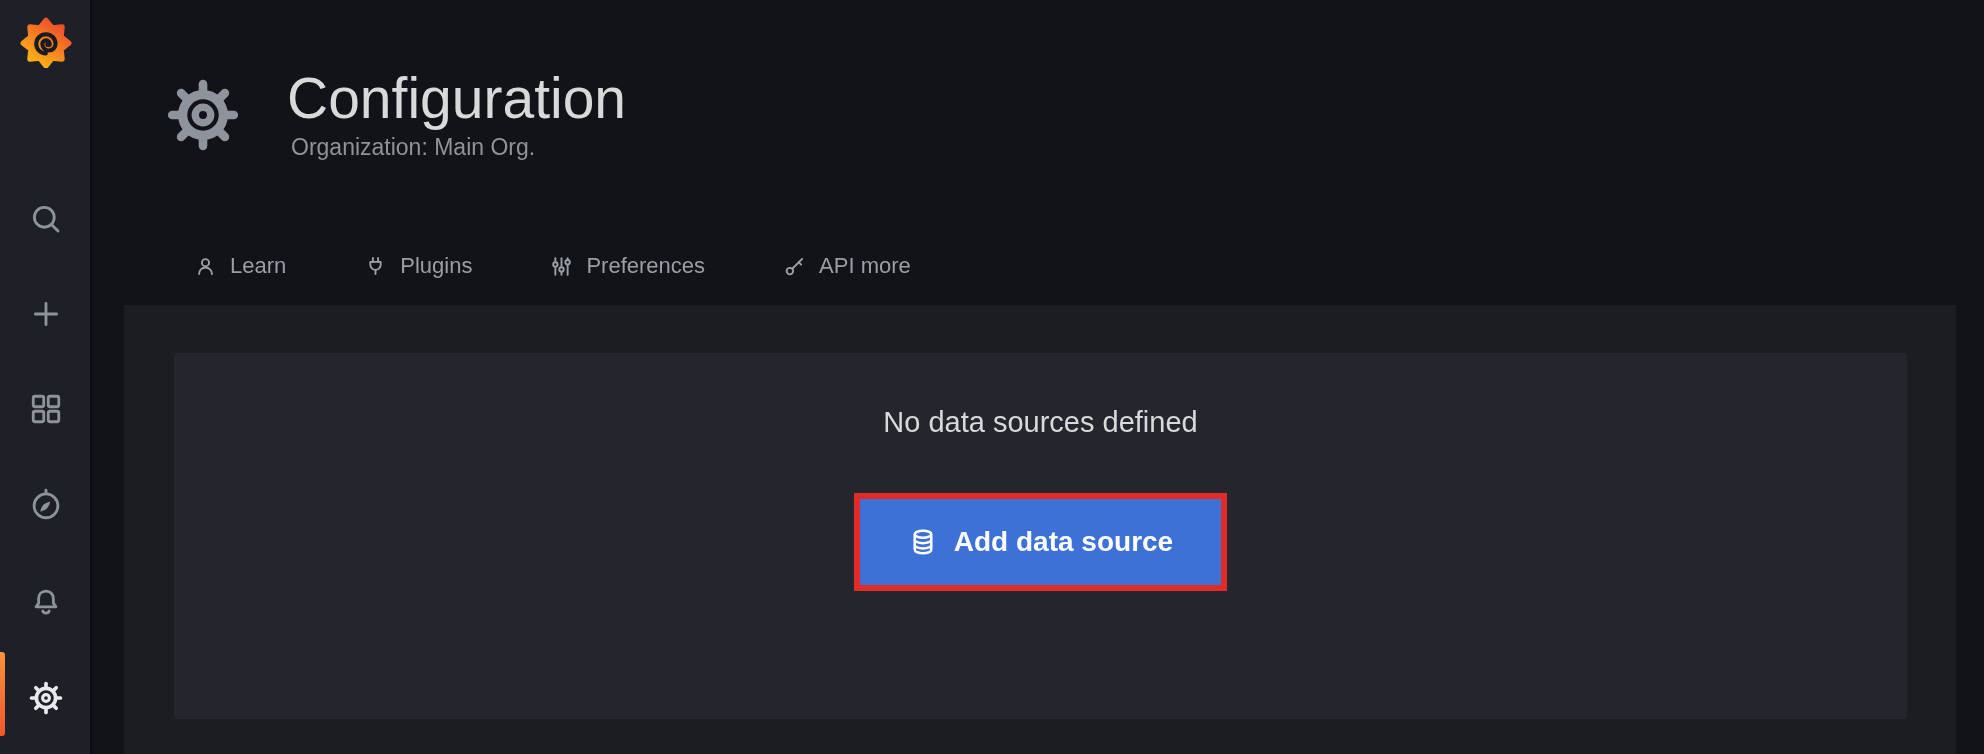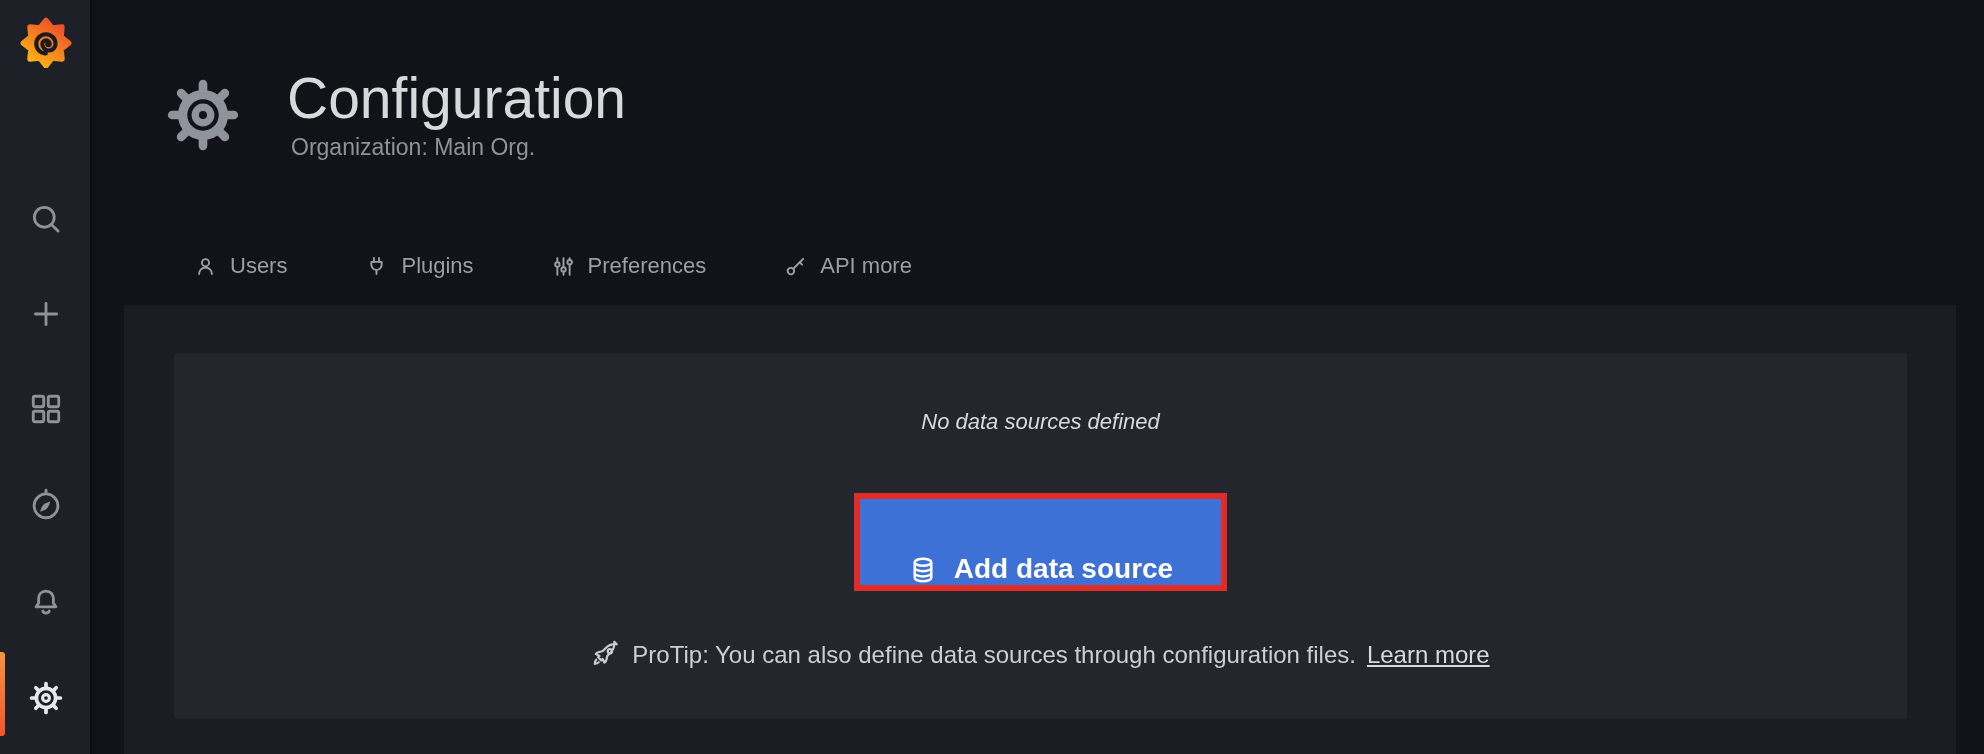--- a/index.html
+++ b/index.html
@@ -58,30 +58,30 @@
     position:absolute; left:124px; top:305px; width:1832px; height:449px;
     background:#1b1d22;
   }
   .empty-card {
     position:absolute; left:50px; top:48px; width:1733px; height:366px;
     background:#24262d; border-radius:3px;
     display:flex; flex-direction:column; align-items:center;
   }
   .empty-message {
     margin-top:50px; line-height:38px;
-    font-size:22px; font-style:italic; color:#d8d9da;
+    font-size:29px; color:#d8d9da;
   }
   .highlight-frame {
     margin-top:52px;
     border:6px solid #e12b26;
   }
   .add-btn {
     width:361px; height:86px; border:none; cursor:pointer;
     background:#3e71d6; color:#ffffff;
-    display:flex; align-items:flex-end; justify-content:center; gap:16px;
+    display:flex; align-items:center; justify-content:center; gap:16px;
     font-family:"Liberation Sans", sans-serif;
     font-size:28px; font-weight:700;
   }
   .add-btn svg { width:30px; height:30px; }
   .protip {
     margin-top:45px; line-height:38px;
     display:flex; align-items:center; gap:11px;
     font-size:24px; color:#ccced2;
   }
   .protip svg { width:30px; height:30px; color:#c8cacd; }
@@ -188,21 +188,21 @@
 <div class="page-subtitle">Organization: Main Org.</div>
 
 <div class="tabs">
   <div class="tab">
     <span>
       <svg viewBox="0 0 24 24" fill="none" stroke="currentColor" stroke-width="2" stroke-linecap="round">
         <circle cx="12" cy="8" r="3.7"></circle>
           <path d="M5.3 19.8c0-3.7 3-6.7 6.7-6.7s6.7 3 6.7 6.7"></path>
       </svg>
     </span>
-    <span>Users</span>
+    <span>Learn</span>
   </div>
   <div class="tab">
     <span>
       <svg viewBox="0 0 24 24" fill="none" stroke="currentColor" stroke-width="2" stroke-linejoin="round" stroke-linecap="round">
         <line x1="9.3" y1="3" x2="9.3" y2="7.2"></line>
           <line x1="14.7" y1="3" x2="14.7" y2="7.2"></line>
         <path d="M6.6 7.2h10.8v2.9a5.4 5.4 0 0 1-10.8 0z"></path>
         <line x1="12" y1="15.5" x2="12" y2="19.8"></line>
       </svg>
     </span>
@@ -244,25 +244,14 @@
             <ellipse cx="12" cy="5.8" rx="6.6" ry="2.8"></ellipse>
             <path d="M5.4 5.8v12.4c0 1.55 2.95 2.8 6.6 2.8s6.6-1.25 6.6-2.8V5.8"></path>
             <path d="M5.4 10.1c0 1.55 2.95 2.8 6.6 2.8s6.6-1.25 6.6-2.8"></path>
             <path d="M5.4 14.3c0 1.55 2.95 2.8 6.6 2.8s6.6-1.25 6.6-2.8"></path>
           </svg>
         </span>
         <span>Add data source</span>
       </button>
     </div>
 
-    <div class="protip">
-      <span>
-        <svg viewBox="0 0 24 24" fill="none" stroke="currentColor" stroke-width="1.8" stroke-linejoin="round" stroke-linecap="round">
-          <path d="M20.6 3.4c-3.3-.4-6.6.8-9 3.2L9.2 9 6.4 9.6c-1 .2-1.9.8-2.5 1.6l2.9 1.5-1.1 1.1 2.5 2.5 1.1-1.1 1.5 2.9c.8-.6 1.4-1.5 1.6-2.5l.6-2.8 2.4-2.4c2.4-2.4 3.6-5.7 3.2-9z"></path>
-          <circle cx="15.1" cy="8.9" r="1.7"></circle>
-          <path d="M6.2 17.8c-.8.8-2.2 1.2-3.2 1.2 0-1 .4-2.4 1.2-3.2"></path>
-        </svg>
-      </span>
-      <span>ProTip: You can also define data sources through configuration files.</span>
-      <a>Learn more</a>
-    </div>
   </section>
 </main>
 
 </body></html>

